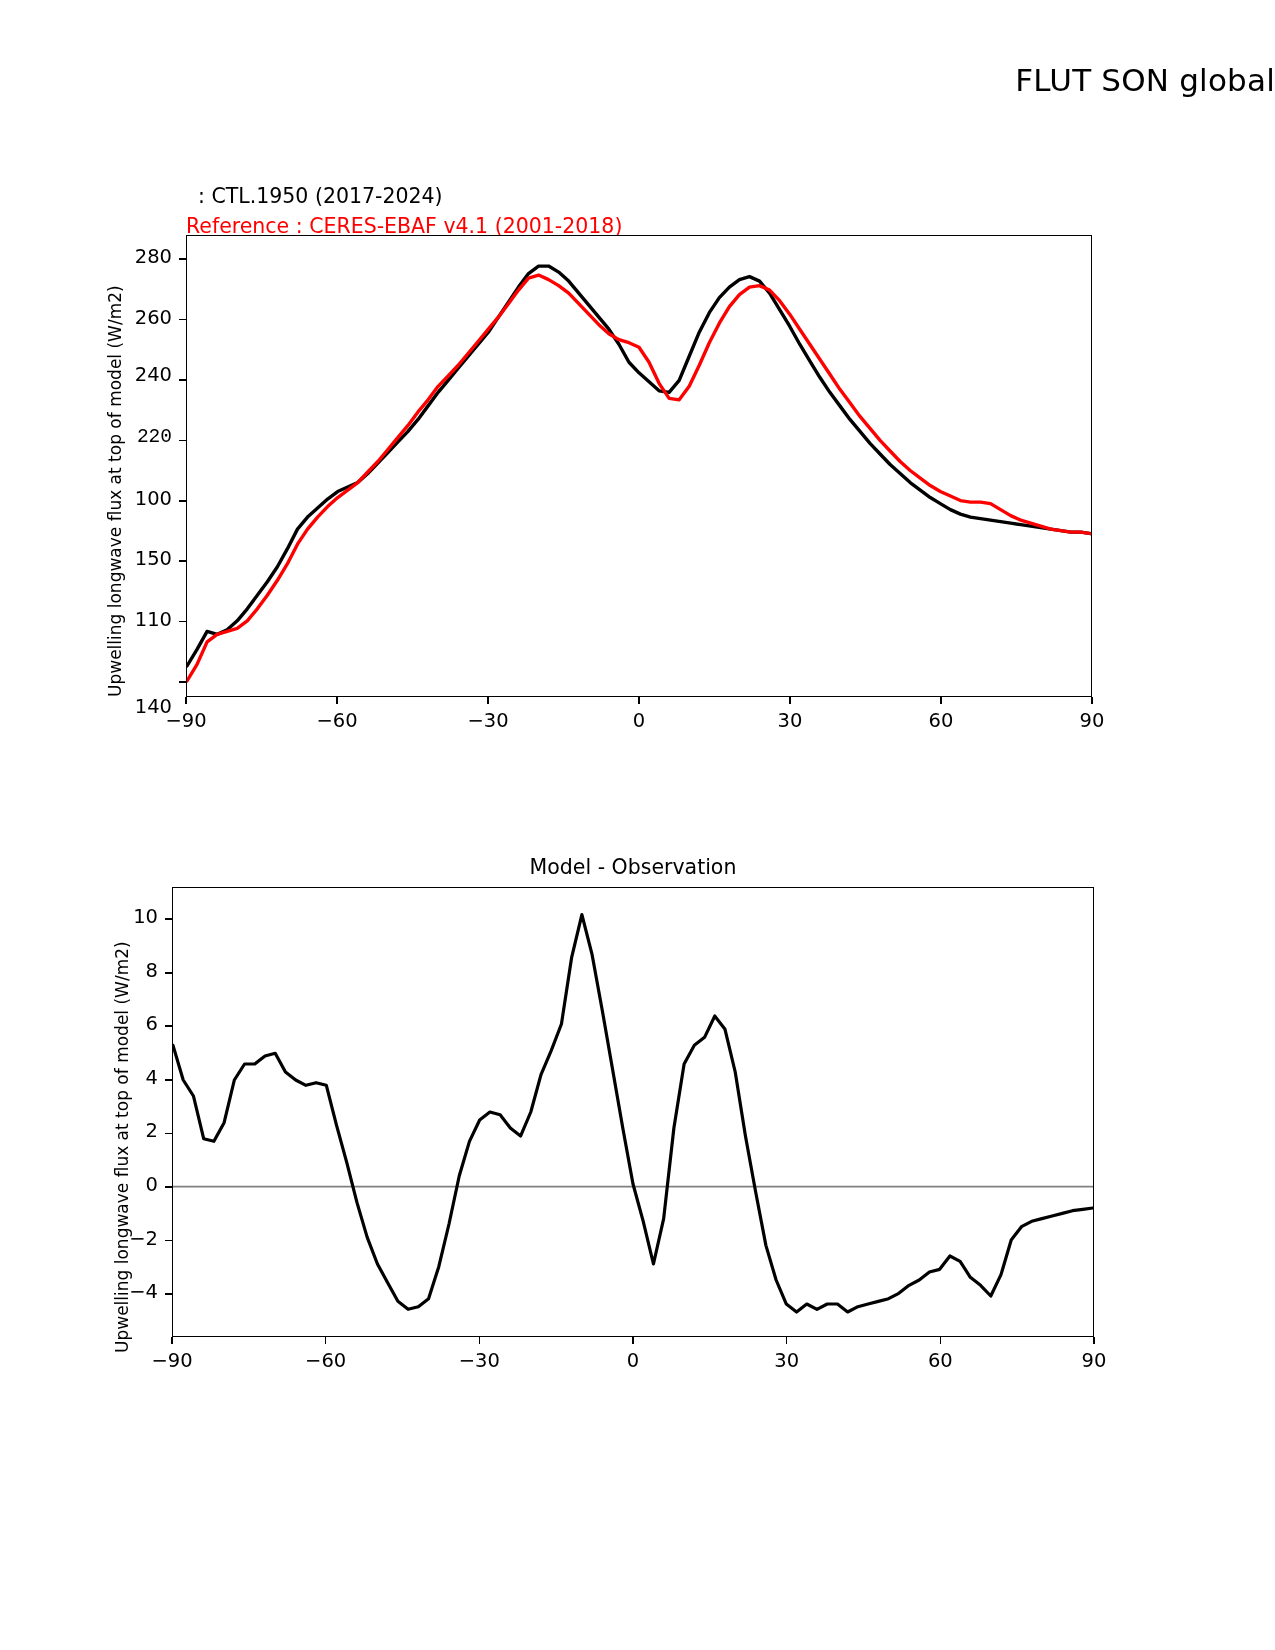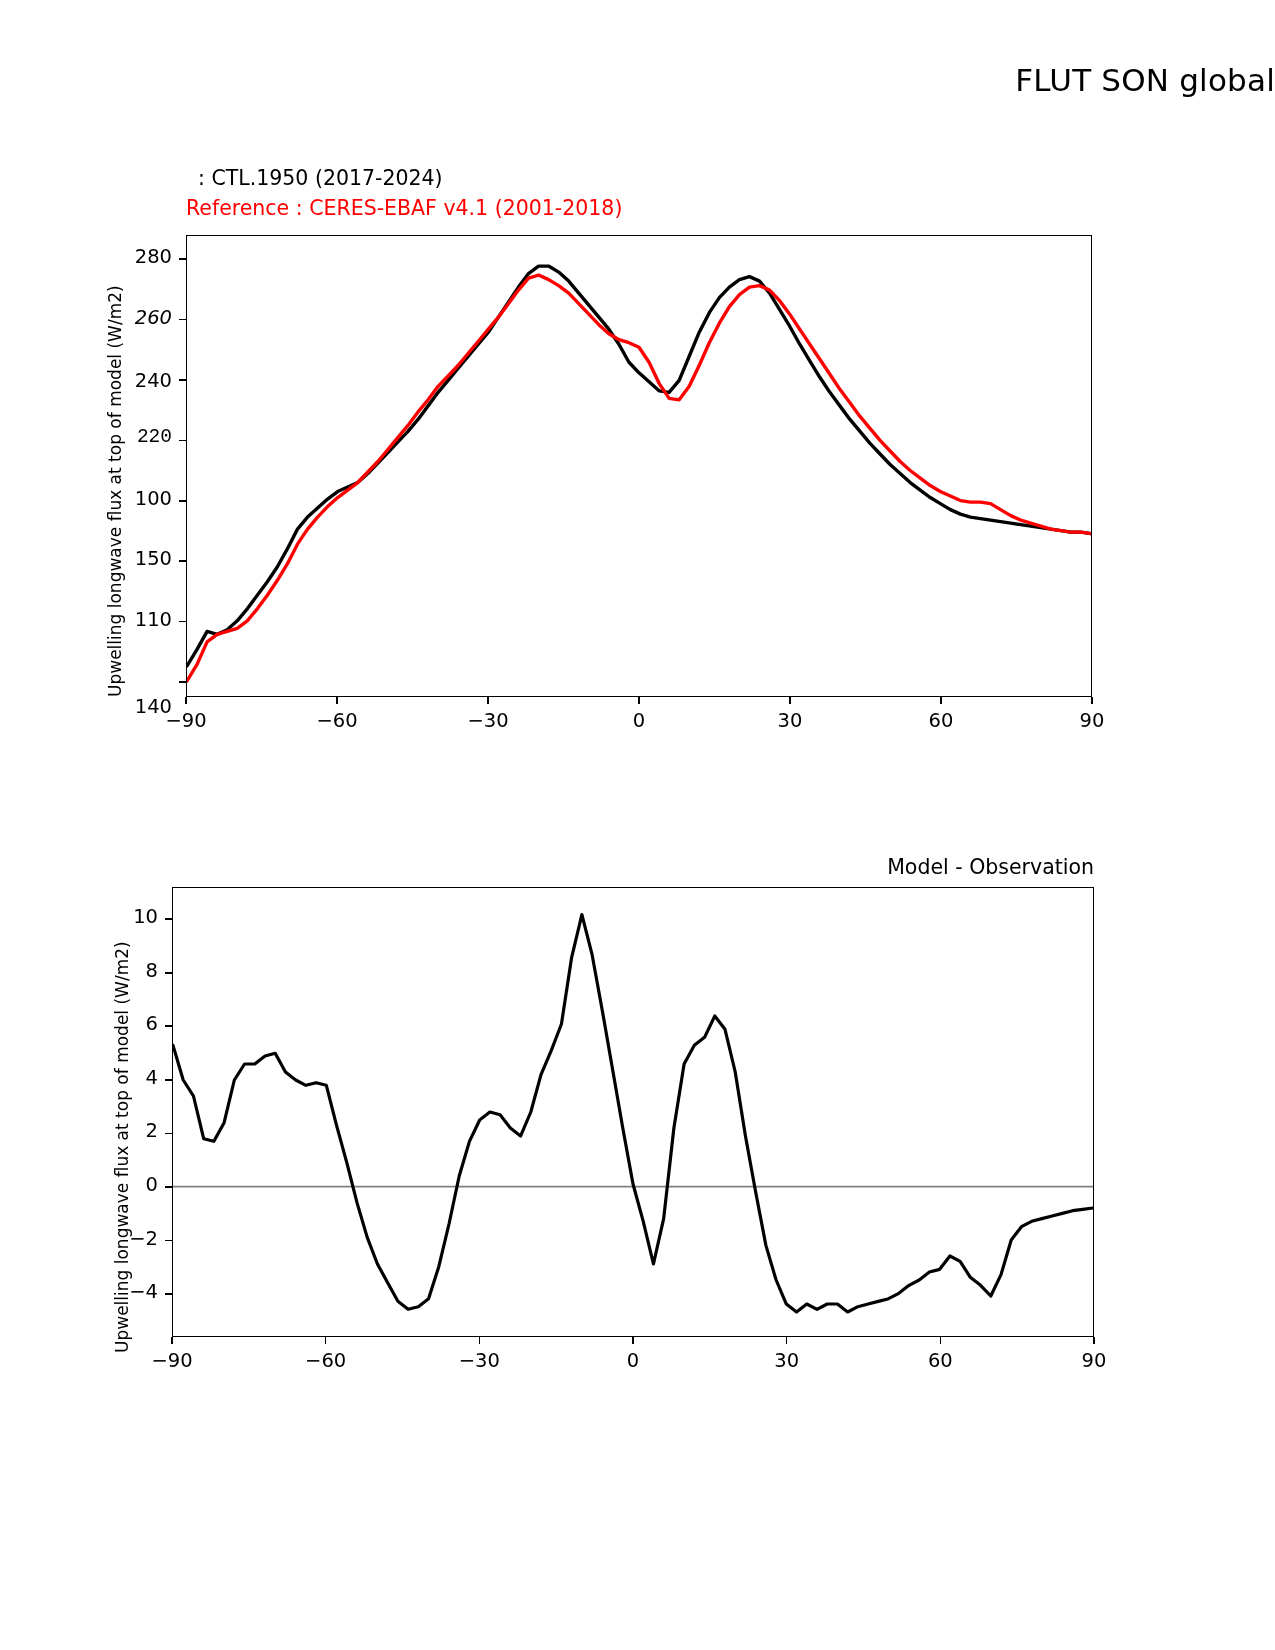--- a/index.html
+++ b/index.html
@@ -33,21 +33,21 @@
     letter-spacing: 0.2px;
   }
   
   .legend {
     position: absolute;
     left: 186px;
     top: 163px;
     font-size: 20.5px;
     line-height: 30px;
   }
-  .legend-model { color: #000000; padding-left: 12px;}
+  .legend-model { color: #000000; padding-left: 12px; margin-top: 18px;}
   .legend-ref { color: #ff0000; text-align: right; }
 
   
   .panel {
     position: absolute;
   }
   #panel-top { left: 0px; top: 225px; width: 1275px; height: 520px; }
   #panel-bottom { left: 0px; top: 855px; width: 1275px; height: 540px; }
 
   .plot-frame {
@@ -89,21 +89,21 @@
     white-space: nowrap;
   }
   .ytick { text-align: right; }
   .xtick { text-align: center; }
 
   .subtitle {
     position: absolute;
     left: 172px;
     top: 0px;
     width: 922px;
-    text-align: right;
+    text-align: center;
     font-size: 20.5px;
   }
   .tick-mark {
     position: absolute;
     background: #000000;
   }
 </style>
 </head>
 <body>
 
@@ -129,23 +129,23 @@
         <div class="tick-label ytick" style="left: 96px; top: 442.902px; width: 76px; margin-top: 27px;">140</div>
         <div class="tick-mark" style="left: 179px; top: 395.71px; width: 7px; height: 1.6px;"></div>
         <div class="tick-label ytick" style="left: 96px; top: 382.51px; width: 76px;">110</div>
         <div class="tick-mark" style="left: 179px; top: 335.318px; width: 7px; height: 1.6px;"></div>
         <div class="tick-label ytick" style="left: 96px; top: 322.118px; width: 76px;">150</div>
         <div class="tick-mark" style="left: 179px; top: 274.925px; width: 7px; height: 1.6px;"></div>
         <div class="tick-label ytick" style="left: 96px; top: 261.725px; width: 76px;">100</div>
         <div class="tick-mark" style="left: 179px; top: 214.533px; width: 7px; height: 1.6px;"></div>
         <div class="tick-label ytick" style="left: 96px; top: 201.333px; width: 76px; font-family: Liberation Mono, monospace;">220</div>
         <div class="tick-mark" style="left: 179px; top: 154.141px; width: 7px; height: 1.6px;"></div>
-        <div class="tick-label ytick" style="left: 96px; top: 144px; width: 76px;">240</div>
+        <div class="tick-label ytick" style="left: 96px; top: 138px; width: 76px;">240</div>
         <div class="tick-mark" style="left: 179px; top: 93.749px; width: 7px; height: 1.6px;"></div>
-        <div class="tick-label ytick" style="left: 96px; top: 80.549px; width: 76px; font-style: italic;">260</div>
+        <div class="tick-label ytick" style="left: 96px; top: 80.549px; width: 76px;">260</div>
         <div class="tick-mark" style="left: 179px; top: 33.3569px; width: 7px; height: 1.6px;"></div>
         <div class="tick-label ytick" style="left: 96px; top: 20.1569px; width: 76px;">280</div>
         <div class="tick-mark" style="left: 185.2px; top: 472px; width: 1.6px; height: 7px;"></div>
         <div class="tick-label xtick" style="left: 136px; top: 484px; width: 100px;">−90</div>
         <div class="tick-mark" style="left: 336.2px; top: 472px; width: 1.6px; height: 7px;"></div>
         <div class="tick-label xtick" style="left: 287px; top: 484px; width: 100px;">−60</div>
         <div class="tick-mark" style="left: 487.2px; top: 472px; width: 1.6px; height: 7px;"></div>
         <div class="tick-label xtick" style="left: 438px; top: 484px; width: 100px;">−30</div>
         <div class="tick-mark" style="left: 638.2px; top: 472px; width: 1.6px; height: 7px;"></div>
         <div class="tick-label xtick" style="left: 589px; top: 484px; width: 100px;">0</div>

